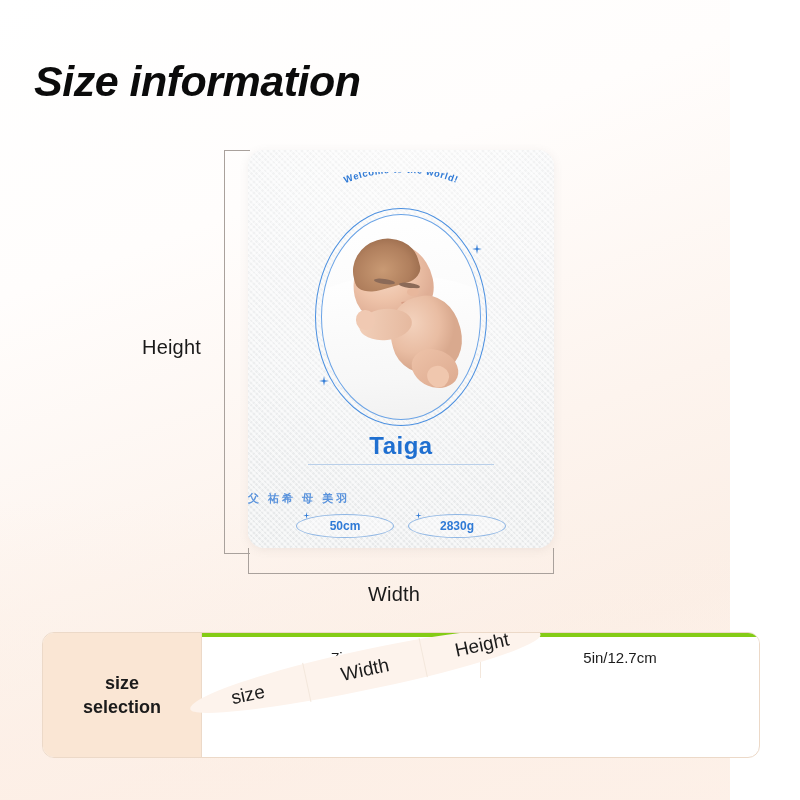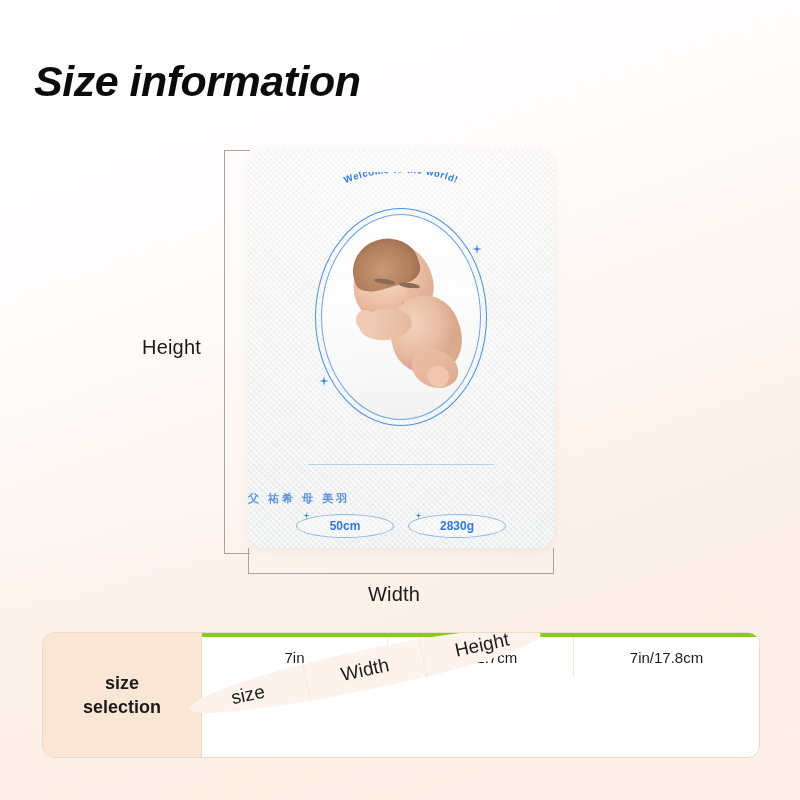--- a/index.html
+++ b/index.html
@@ -10,21 +10,21 @@
     width: 800px;
     height: 800px;
     overflow: hidden;
     font-family: "Liberation Sans", sans-serif;
     background: #ffffff;
   }
 
   
   #page {
     position: relative;
-    width: 800px;
+    width: 730px;
     height: 800px;
     background:
       linear-gradient(160deg,
         #ffffff 0%,
         #fffdfc 28%,
         #fdf4ee 58%,
         #fbeee5 80%,
         #fdf3ec 100%);
   }
   #page::after{
@@ -315,20 +315,21 @@
           <div class="leg"></div>
           <div class="foot"></div>
         </div>
       </div>
       <div class="ring-outer"></div>
       <div class="ring-inner"></div>
       <div class="sparkle" id="spark-tr"></div>
       <div class="sparkle" id="spark-bl"></div>
     </div>
 
+    <div id="card-name">Taiga</div>
     <div id="name-rule"></div>
     <div id="card-parents">父 祐希  母 美羽</div>
 
     <div id="card-badges">
       <div class="badge">
         <span class="mini-sparkle"></span>
         <span>50cm</span>
       </div>
       <div class="badge">
         <span class="mini-sparkle"></span>
@@ -346,18 +347,17 @@
     </div>
     <div id="grid-cell">
       <div class="trow head">
         <div class="tcell">size</div>
         <div class="tcell">Width</div>
         <div class="tcell">Height</div>
       </div>
       <div class="trow body">
         <div class="tcell">7in</div>
         <div class="tcell">5in/12.7cm</div>
-        <div class="tcell">7in/17.8cm</div>
       </div>
     </div>
   </div>
 
 </div>
 
 </body></html>

